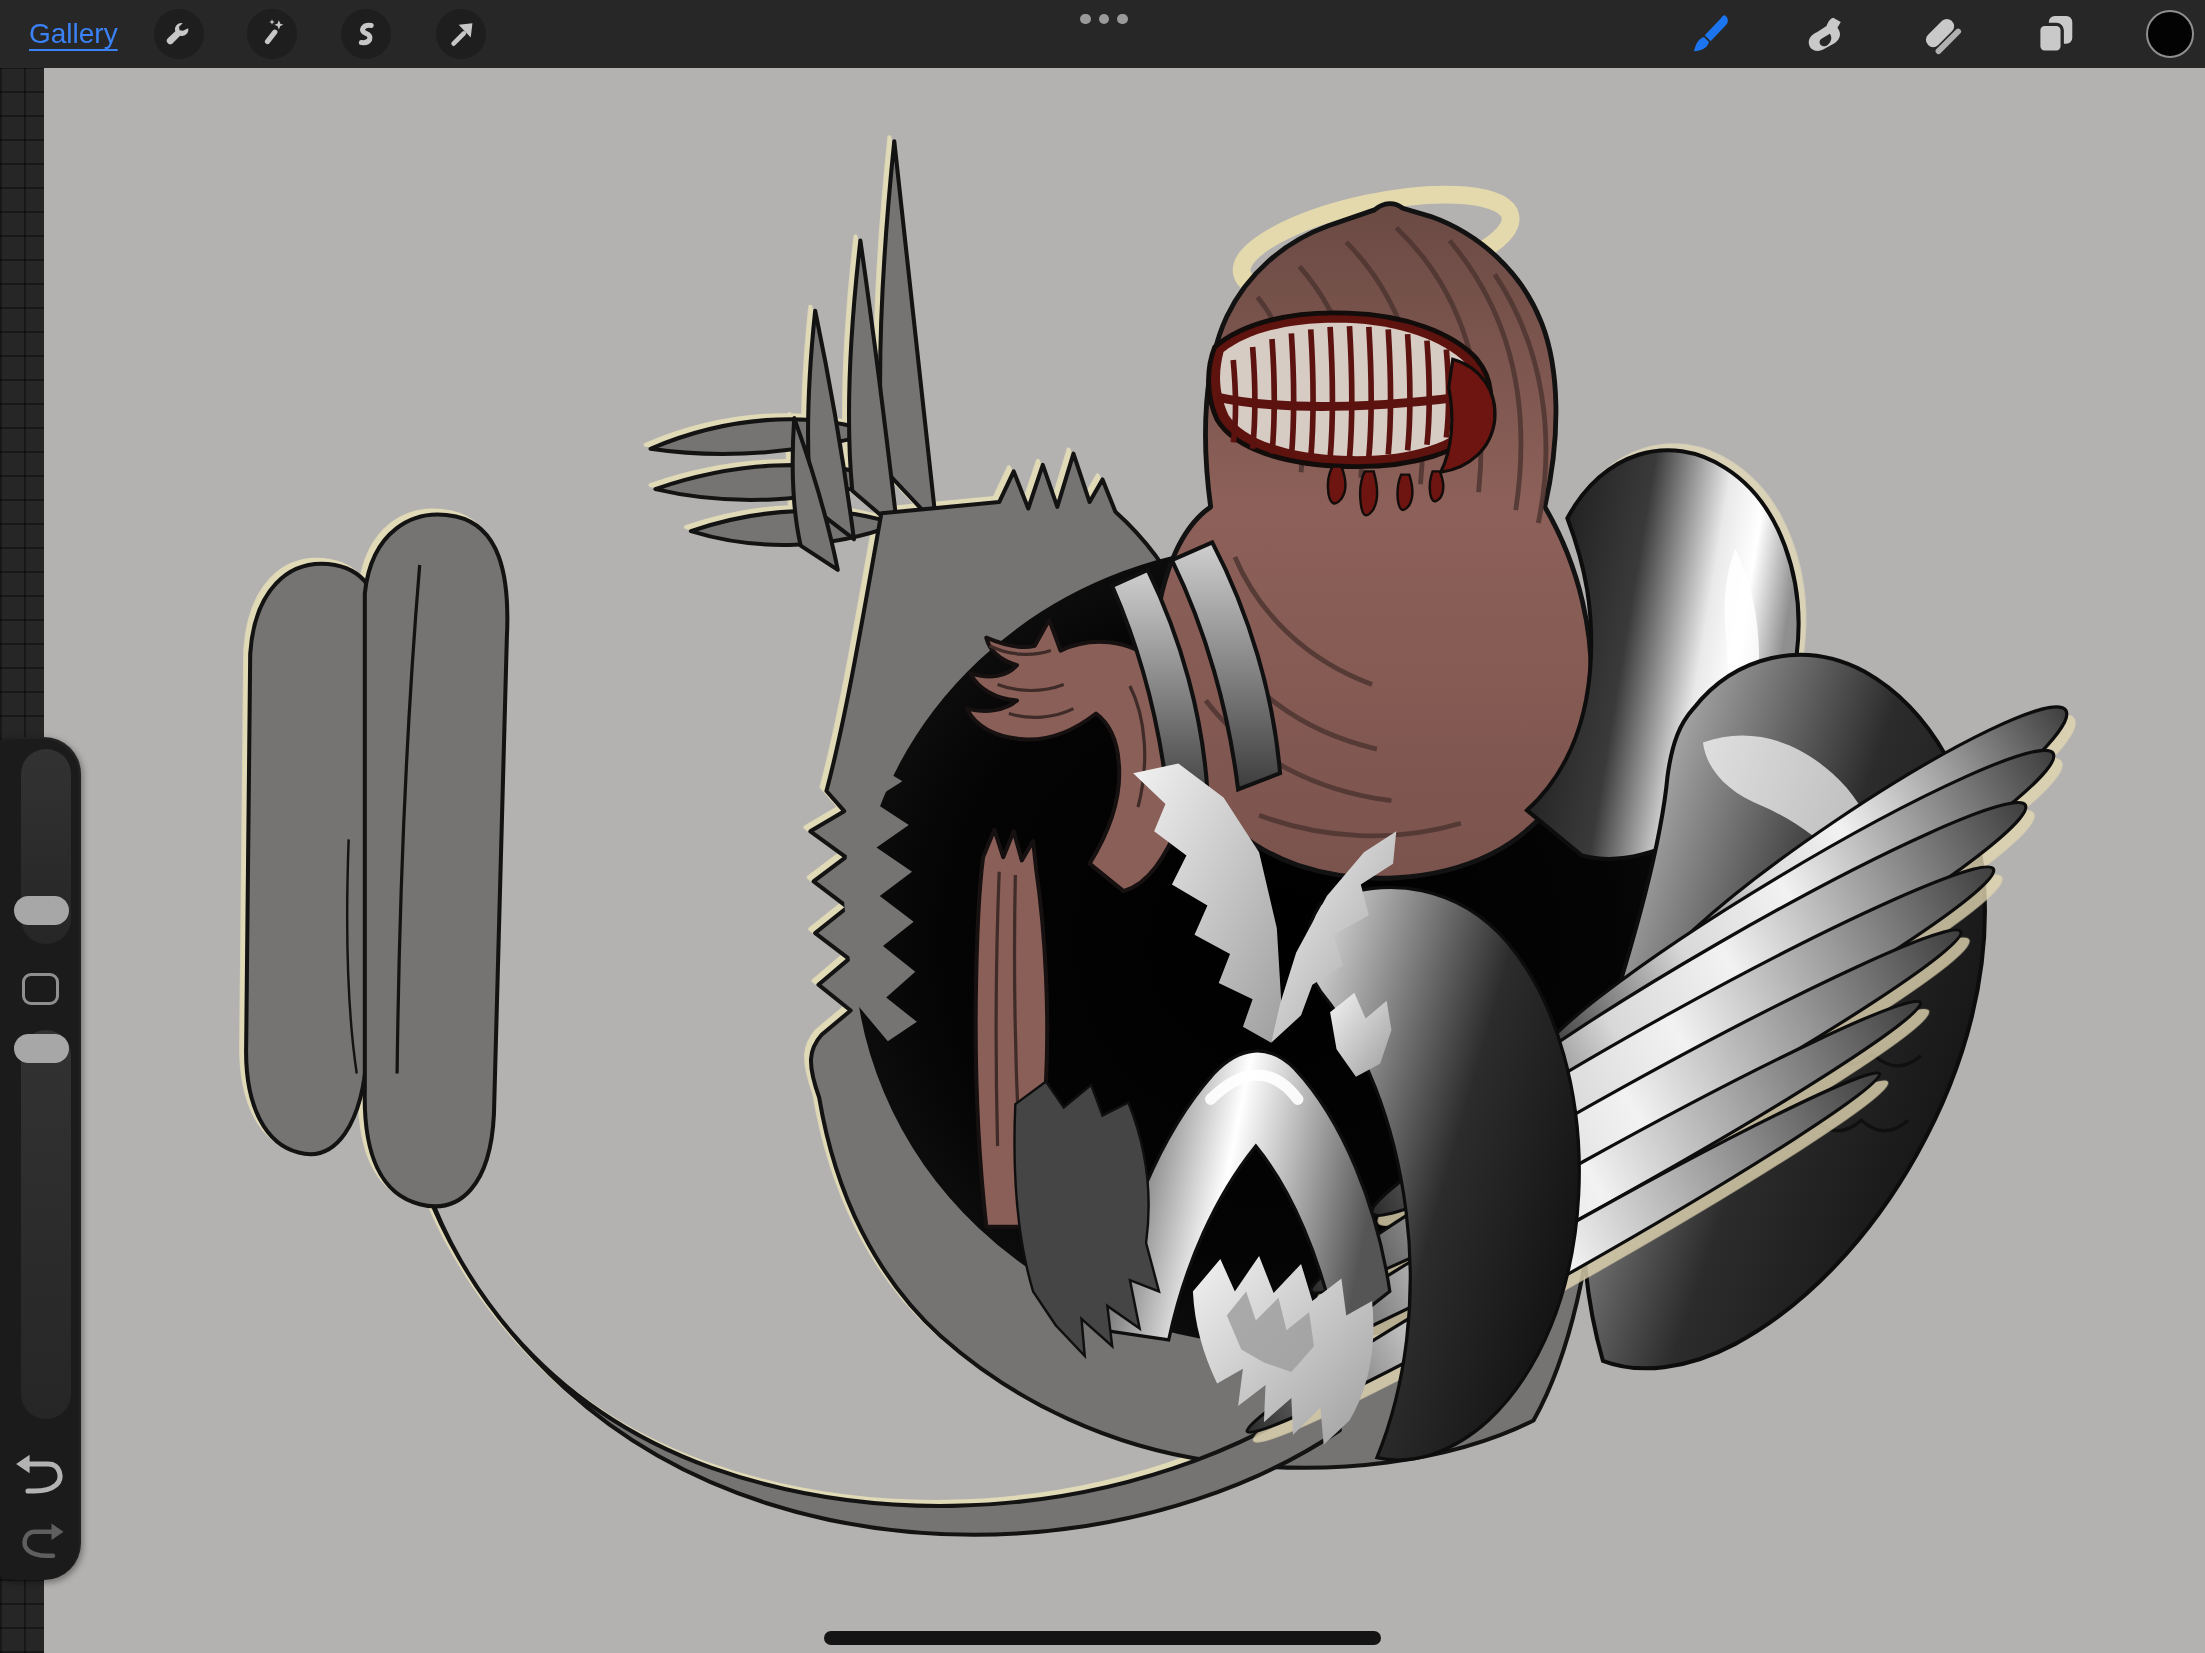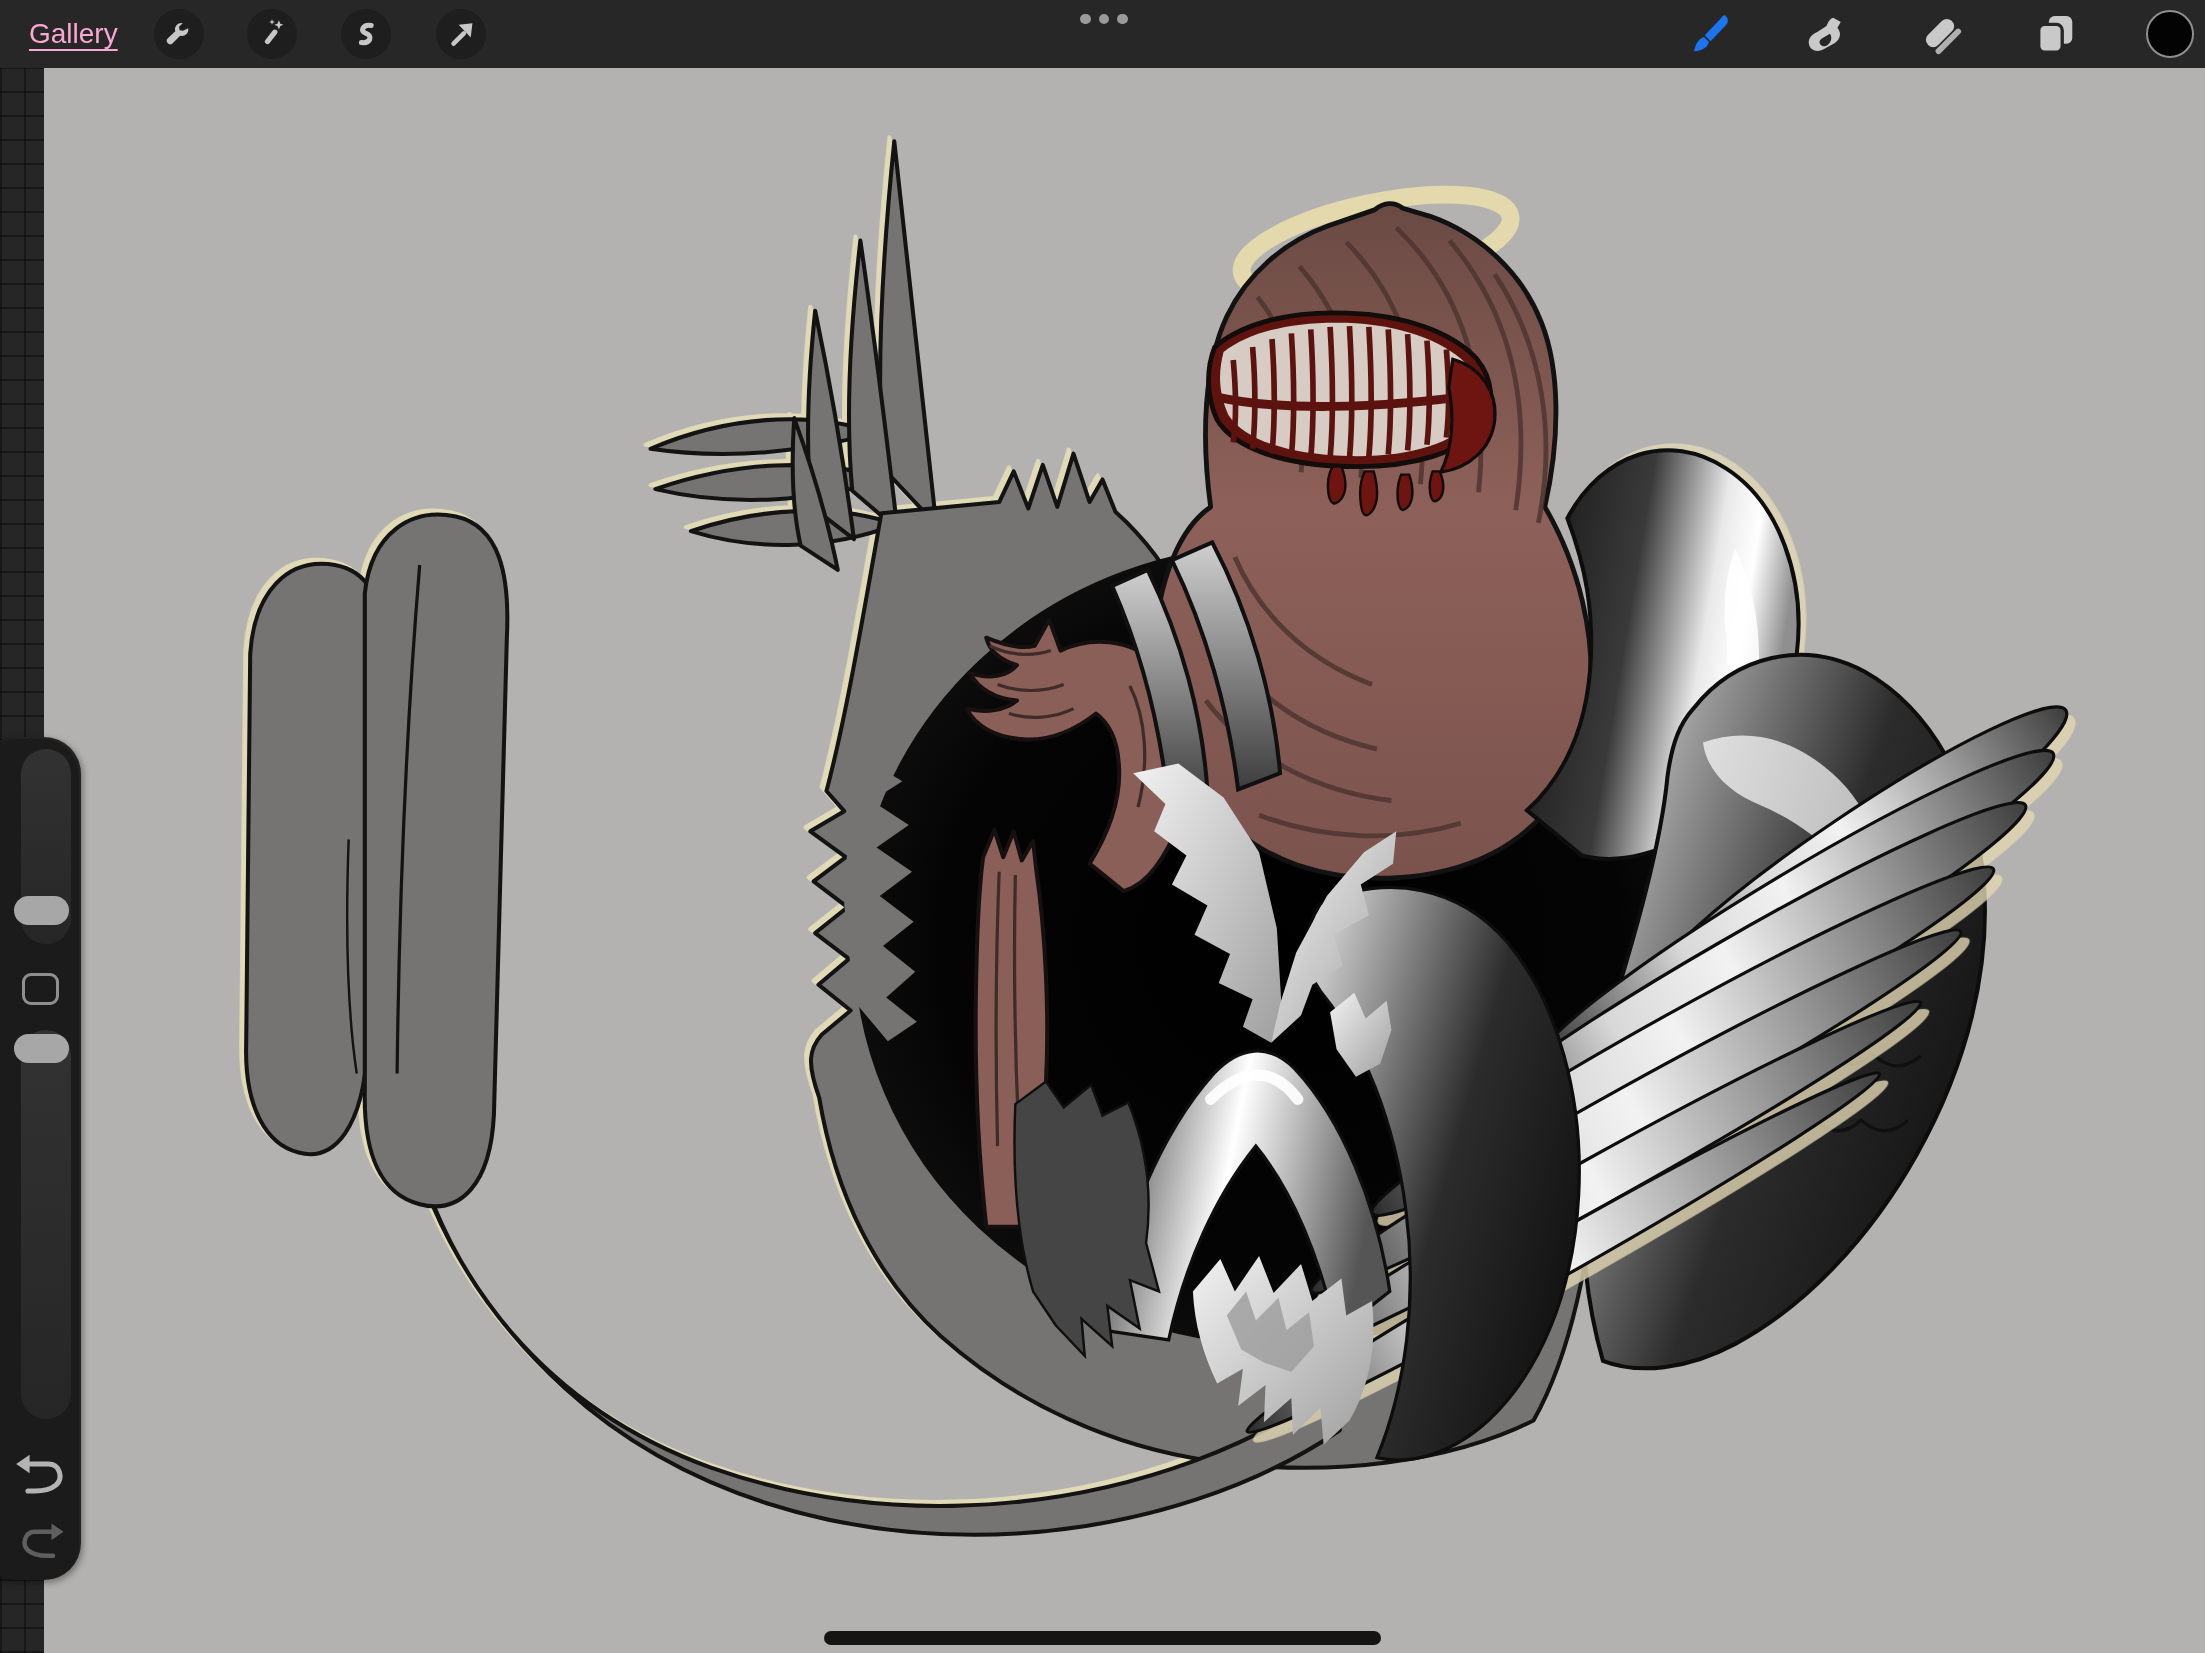--- a/index.html
+++ b/index.html
@@ -7,21 +7,21 @@
               font-family:"Liberation Sans", sans-serif; }
   .stage { position:absolute; inset:0; width:2205px; height:1653px; }
 
   
   #artwork { position:absolute; left:0; top:0; z-index:1; }
 
   
   .toolbar { position:absolute; left:0; top:0; width:2205px; height:68px;
              background:#272727; z-index:20; }
   .gallery { position:absolute; left:29px; top:0; height:68px; line-height:68px;
-             font-size:28px; color:#f9a8d4; text-decoration:underline;
+             font-size:28px; color:#3b82f6; text-decoration:underline;
              text-underline-offset:5.7px; cursor:pointer; }
   .tool-circle { position:absolute; top:9px; width:50px; height:50px; border-radius:50%;
                  background:#1e1e1e; display:flex; align-items:center; justify-content:center;
                  color:#c7c7c7; }
   .tool-circle svg { width:32px; height:32px; }
   .more-dots { position:absolute; left:1080px; top:13.7px; display:flex; gap:8px; }
   .more-dots i { width:10.5px; height:10.5px; border-radius:50%; background:#9a9a9a; }
   .paint-tool { position:absolute; top:8px; width:52px; height:52px; display:flex;
                 align-items:center; justify-content:center; color:#c9c9c9; }
   .paint-tool svg { width:47px; height:47px; }

